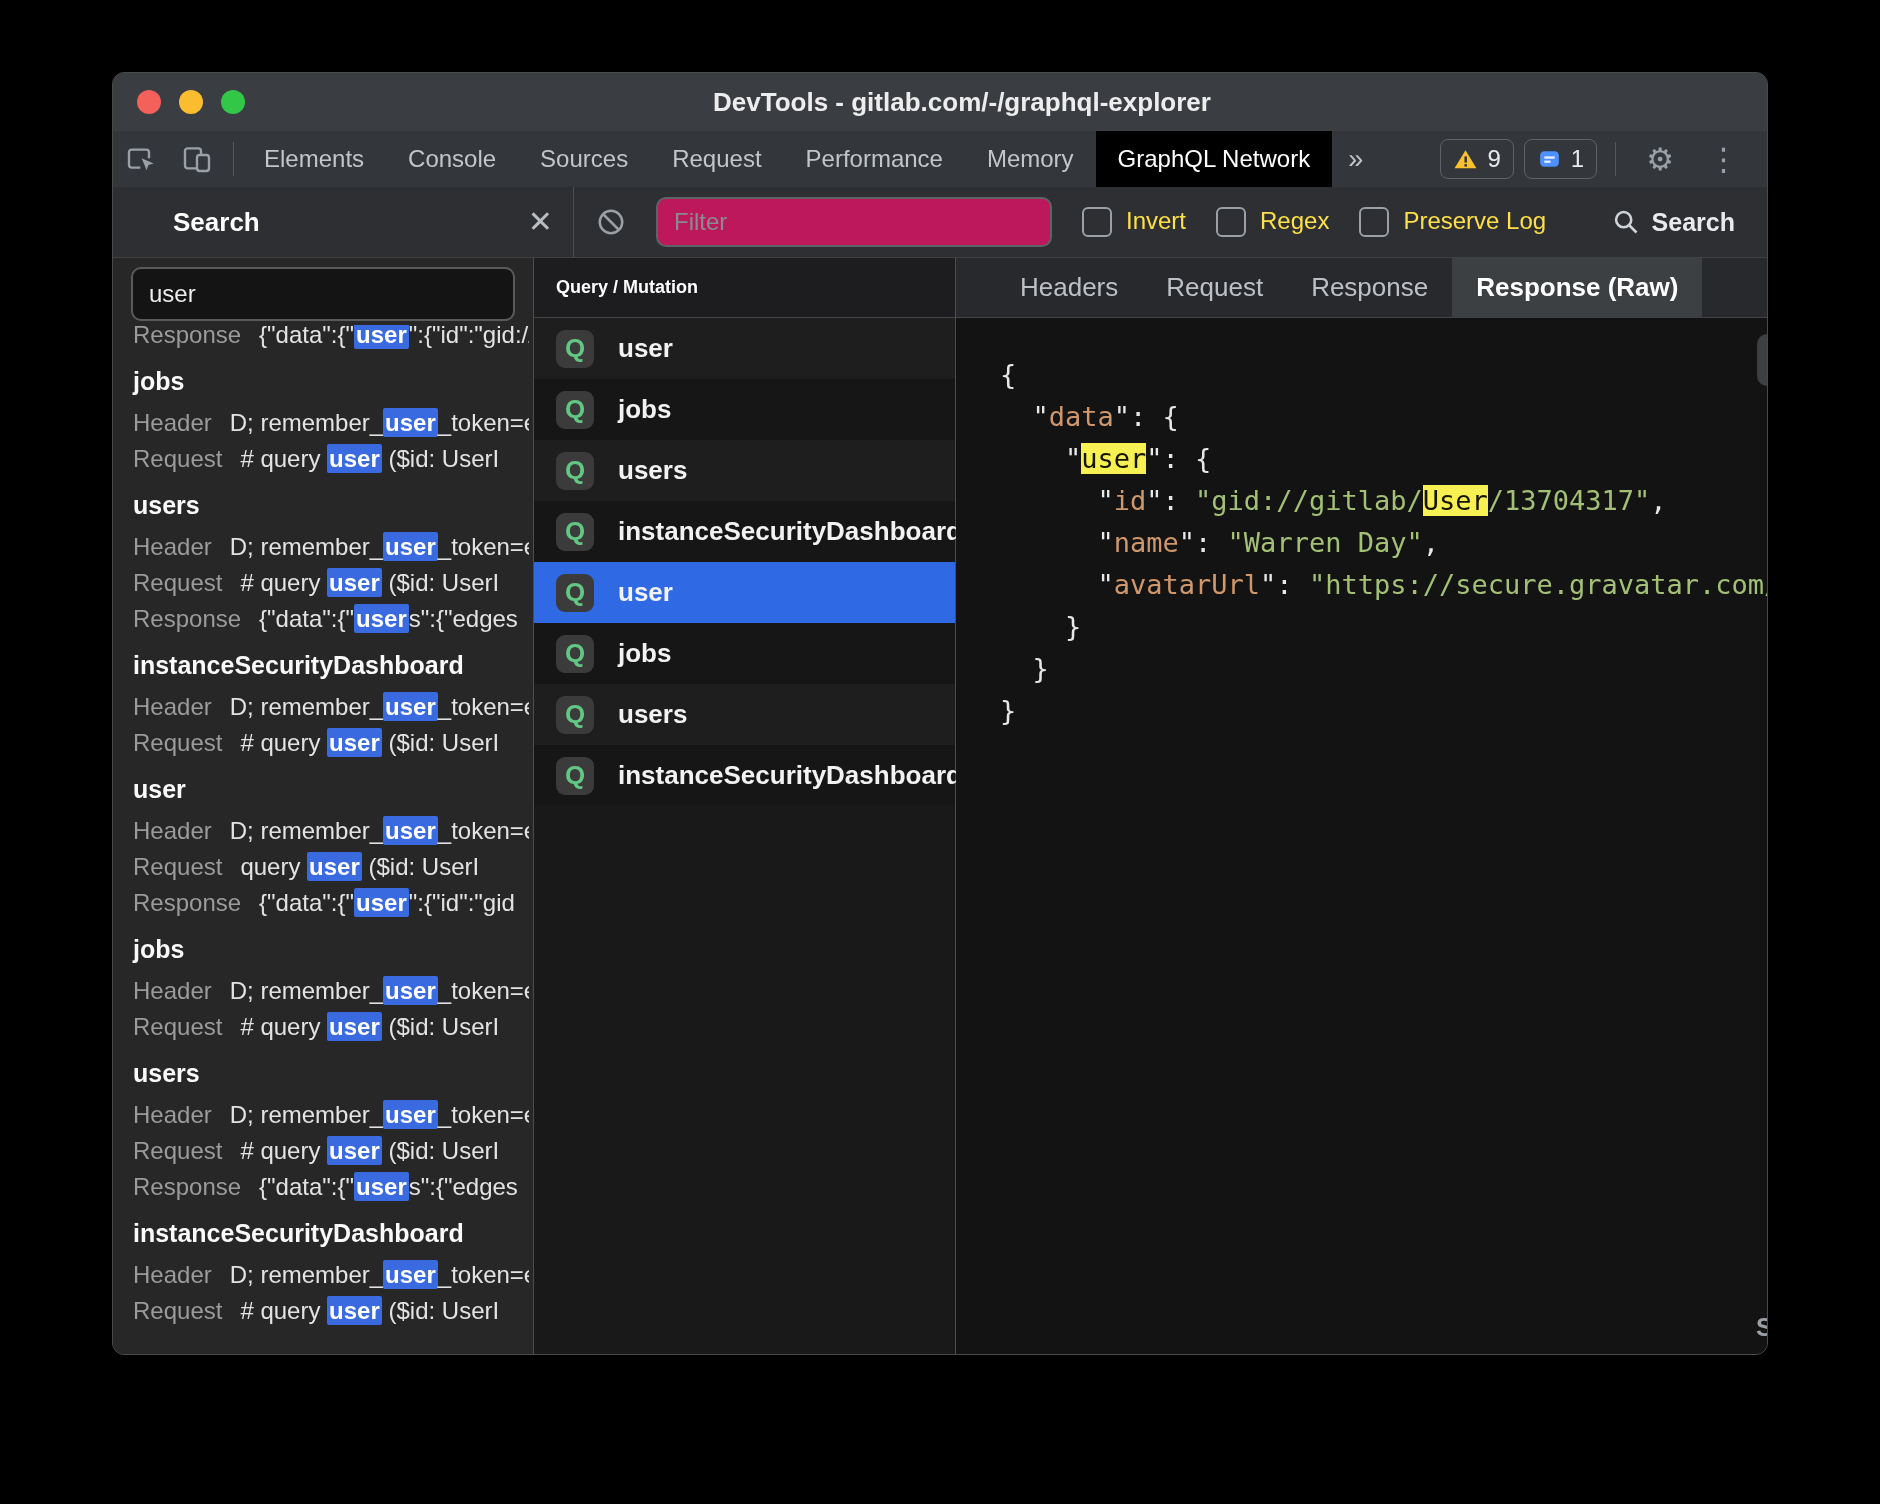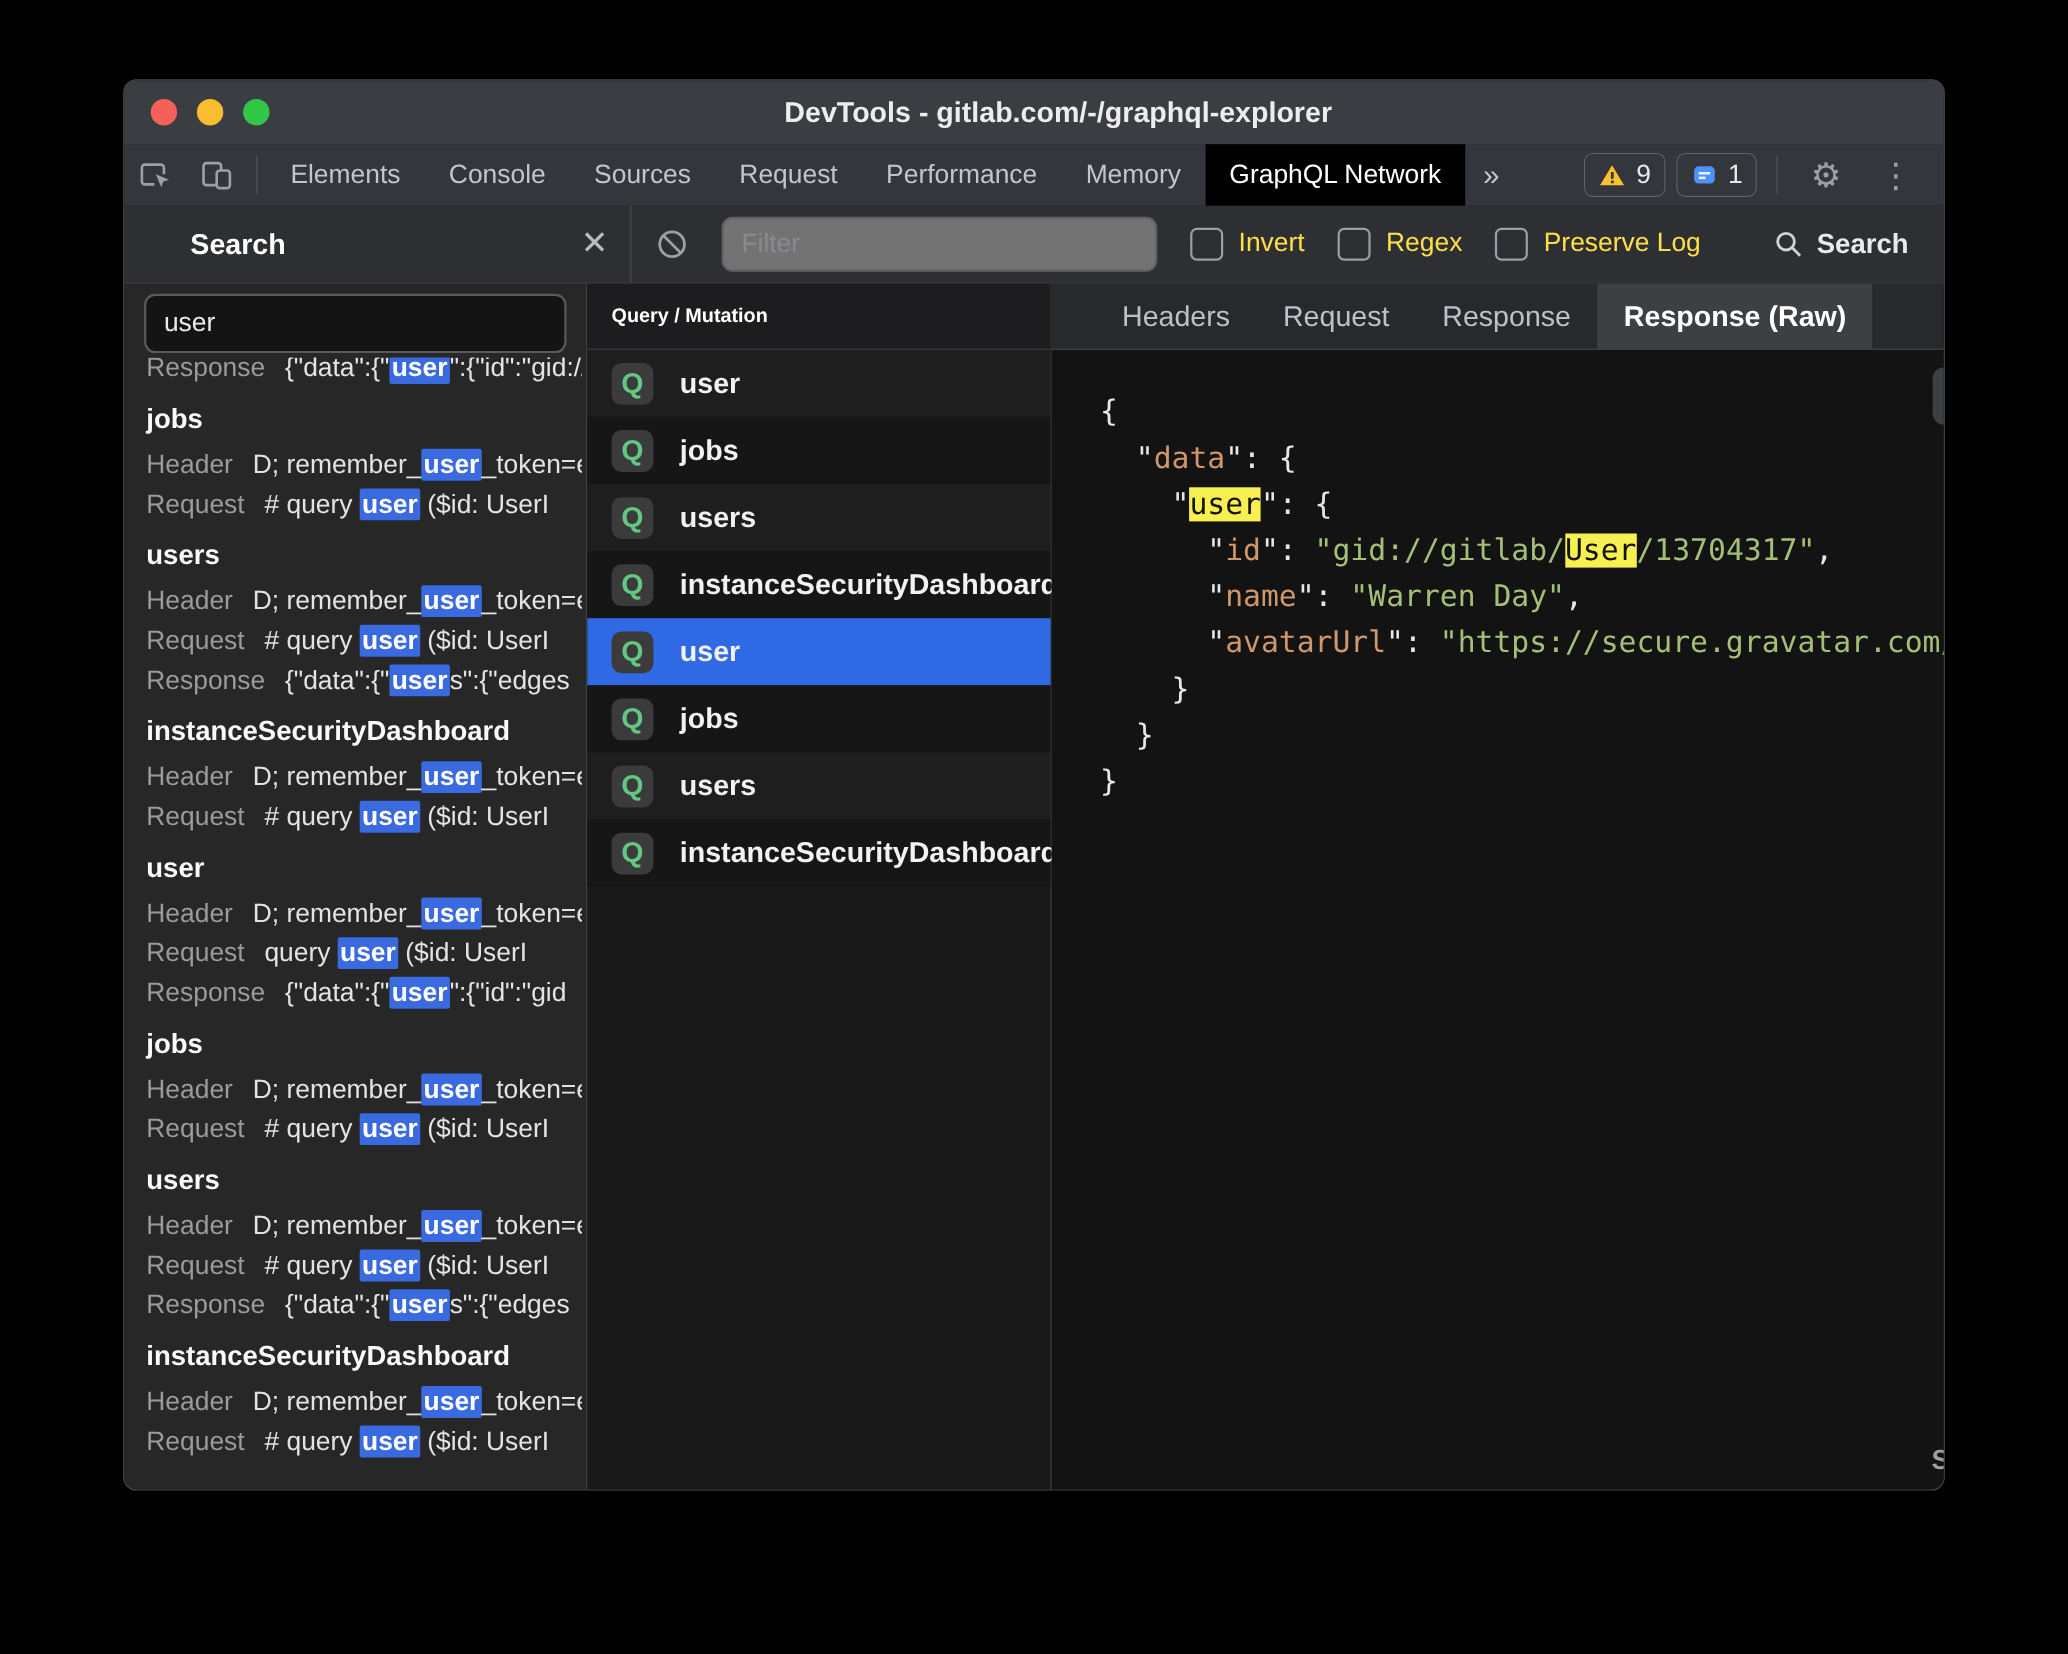--- a/index.html
+++ b/index.html
@@ -31,21 +31,21 @@
          height:38px;padding:0 12px;color:#e8eaed;font-size:24px;}
   .gear,.kebab{color:#9aa0a6;font-size:31px;padding:0 12px;}
 
   
   .toolbar{height:71px;background:#2d2f32;display:flex;border-bottom:1px solid #404040;box-sizing:border-box;padding-left:40px;}
   .tb-left{width:421px;flex:none;display:flex;align-items:center;padding:0 20px;
            box-sizing:border-box;border-right:1px solid #4d4d4d;}
   .panel-title{color:#fff;font-size:26px;font-weight:bold;}
   .close-x{margin-left:auto;color:#b9bdc1;font-size:30px;line-height:30px;}
   .tb-right{flex:1;display:flex;align-items:center;padding:0 22px;gap:30px;}
-  .filter-input{width:396px;height:50px;background:#737373;border:2px solid #5f6368;border-radius:10px;
+  .filter-input{width:396px;height:50px;background:#be185d;border:2px solid #5f6368;border-radius:10px;
                 color:#e8e8e8;font-size:24px;padding:0 16px;box-sizing:border-box;outline:none;
                 font-family:"Liberation Sans",sans-serif;}
   .filter-input::placeholder{color:#878c91;}
   .cb{display:flex;align-items:flex-start;gap:14px;color:#fde047;font-size:24px;white-space:nowrap;}
   .cb .box{width:26px;height:26px;border:2px solid #9aa0a6;border-radius:6px;flex:none;}
   .search-right{margin-left:auto;display:flex;align-items:center;gap:12px;color:#e9eaec;
                 font-size:25px;font-weight:bold;padding-right:10px;}
 
   
   .main{display:flex;height:1098px;}

